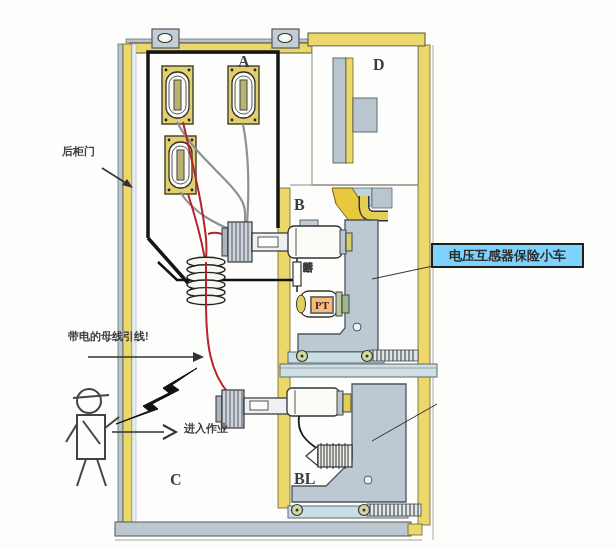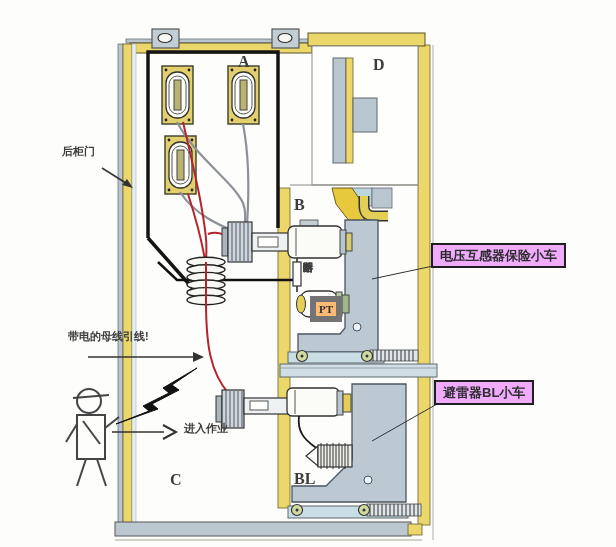--- a/index.html
+++ b/index.html
@@ -4,22 +4,22 @@
 <style>
   html,body{margin:0;padding:0;background:#ffffff;}
   #stage{
     position:relative;width:616px;height:547px;background:#fdfdfb;
     font-family:"Liberation Sans",sans-serif;color:#3a3a3a;overflow:hidden;
   }
   #drawing{position:absolute;left:0;top:0;}
   .lbl{position:absolute;font-weight:bold;font-size:11px;color:#3c3c3c;white-space:nowrap;line-height:1;}
   .letter{position:absolute;font-family:"Liberation Serif",serif;font-weight:bold;font-size:16px;color:#3c3c3c;line-height:1;}
   .vtext{position:absolute;writing-mode:vertical-rl;text-orientation:upright;font-size:10.5px;font-weight:bold;color:#3c3c3c;letter-spacing:1px;line-height:1;}
-  .callout{position:absolute;border:2px solid #1f1f1f;background:#f0abfc;padding:4px 7px;font-size:13px;font-weight:bold;color:#2d2d2d;white-space:nowrap;line-height:1;}
-  .tagbox{position:absolute;border:6px solid #737373;background:#fdba74;padding:1px 3px;font-family:"Liberation Serif",serif;font-size:11px;font-weight:bold;color:#2d2d2d;line-height:1.1;}
+  .callout{position:absolute;border:2px solid #1f1f1f;background:#7dd3fc;padding:4px 16px;font-size:13px;font-weight:bold;color:#2d2d2d;white-space:nowrap;line-height:1;}
+  .tagbox{position:absolute;border:2px solid #737373;background:#fdba74;padding:1px 3px;font-family:"Liberation Serif",serif;font-size:11px;font-weight:bold;color:#2d2d2d;line-height:1.1;}
 </style>
 </head>
 <body>
 
 <div id="stage">
 
   <svg id="drawing" width="616" height="547" viewBox="0 0 616 547">
 
     <g>
 
@@ -282,15 +282,14 @@
   <div class="letter" style="left:238px;top:54px;">A</div>
   <div class="letter" style="left:294px;top:197px;">B</div>
   <div class="letter" style="left:170px;top:472px;">C</div>
   <div class="letter" style="left:373px;top:57px;">D</div>
 
   <div class="vtext" style="left:303px;top:252px;">熔断器</div>
   <div class="tagbox" style="left:310px;top:296px;">PT</div>
   <div class="letter" style="left:294px;top:471px;font-size:16px;">BL</div>
 
   <div class="callout" style="left:431px;top:243px;">电压互感器保险小车</div>
-  <div class="callout" style="left:434px;top:380px;">避雷器BL小车</div>
 
 </div>
 
 </body></html>

